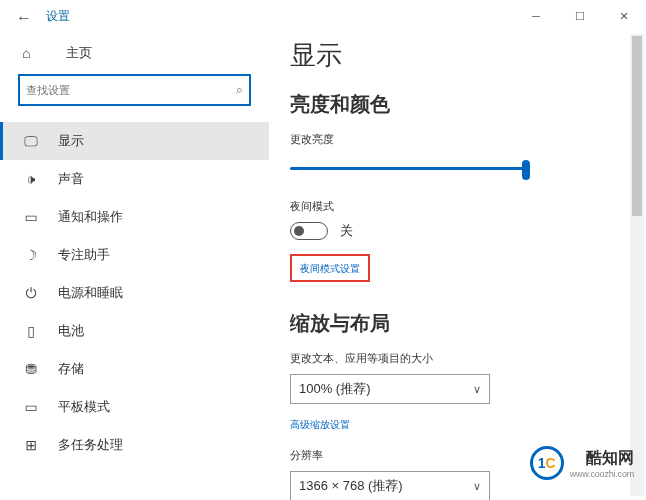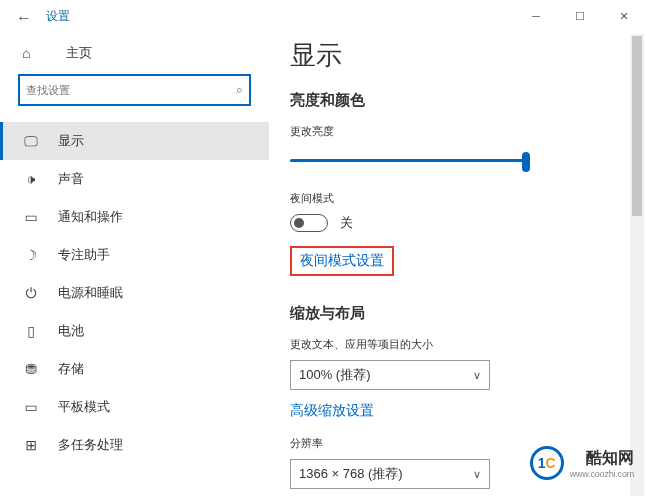--- a/index.html
+++ b/index.html
@@ -108,21 +108,21 @@
       flex: 1;
       padding: 6px 0 0 20px;
       overflow: hidden;
     }
     .page-heading {
       font-size: 26px;
       font-weight: 400;
       margin-bottom: 18px;
     }
     .section-title {
-      font-size: 15px;
+      font-size: 20px;
       font-weight: 600;
       margin: 10px 0 14px 0;
     }
     .setting-label {
       font-size: 11px;
       margin-bottom: 8px;
     }
     .slider {
       position: relative;
       width: 240px;
@@ -162,21 +162,21 @@
     }
     .toggle-knob {
       position: absolute;
       left: 3px; top: 3px;
       width: 10px; height: 10px;
       background: #555;
       border-radius: 50%;
     }
     .link {
       color: #0067c0;
-      font-size: 14px;
+      font-size: 10px;
       cursor: pointer;
       display: inline-block;
     }
     .highlight-box {
       border: 2px solid #e23a2e;
       padding: 4px 8px;
       display: inline-block;
       margin-bottom: 18px;
     }
     .select-box {

